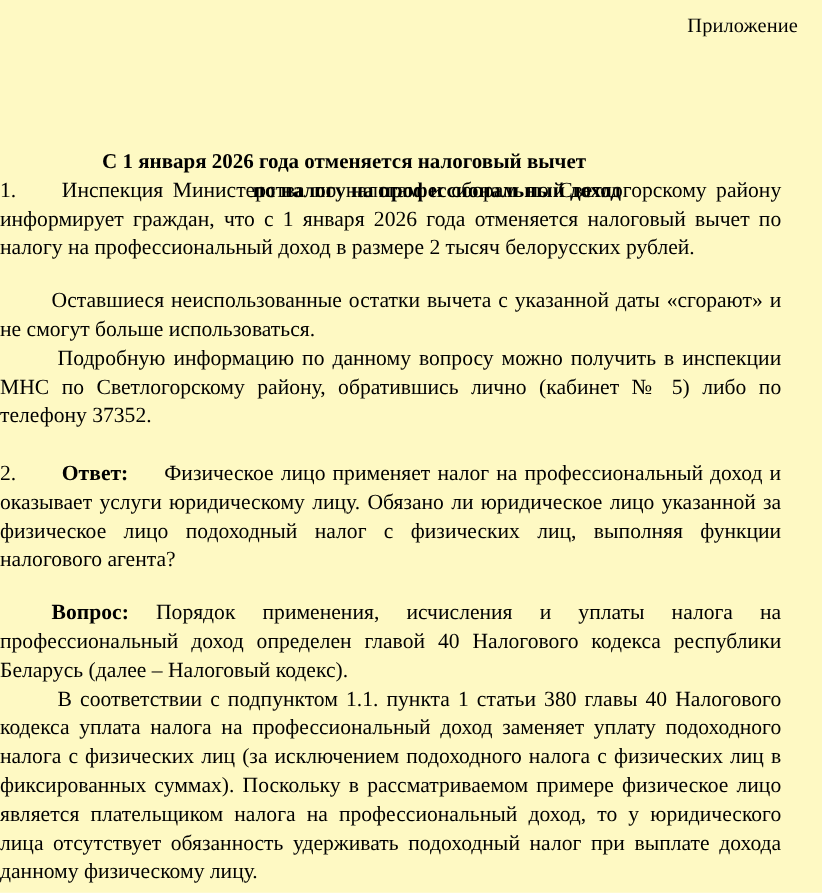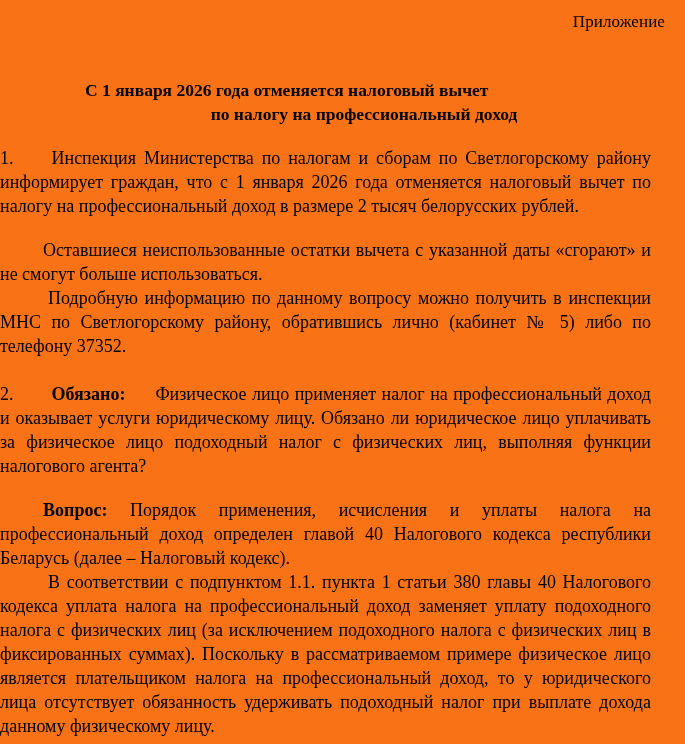--- a/index.html
+++ b/index.html
@@ -16,21 +16,21 @@
     color: #000000;
     -webkit-font-smoothing: antialiased;
   }
 
   .page {
     position: relative;
     width: 685px;
     height: 744px;
     box-sizing: border-box;
     padding: 0;
-    background: #f97316;
+    background: #fef9c3;
   }
 
   
   .doc-header {
     position: absolute;
     top: 10px;
     left: 14px;
     width: 651px;
     text-align: right;
     font-size: 17px;
@@ -45,20 +45,21 @@
     left: 14px;
     width: 651px;
     font-size: 17.5px;
     font-weight: bold;
     line-height: 24px;
     text-align: left;
   }
   .doc-title .t-line-1 {
     display: block;
     padding-left: 71px;
+    margin-top: 44px;
   }
   .doc-title .t-line-2 {
     display: block;
     padding-left: 49px;
     text-align: center;
   }
 
   
   .doc-body {
     position: absolute;
@@ -115,21 +116,21 @@
       <span class="num-label">1.</span><span class="tab-gap"></span><span>Инспекция Министерства по налогам и сборам по Светлогорскому району информирует граждан, что с 1 января 2026 года отменяется налоговый вычет по налогу на профессиональный доход в размере 2 тысяч белорусских рублей.</span>
     </p>
 
     <p class="para indent-md"><span>Оставшиеся неиспользованные остатки вычета с указанной даты «сгорают» и не смогут больше использоваться.</span></p>
 
     <p class="para indent-lg"><span>Подробную информацию по данному вопросу можно получить в инспекции МНС по Светлогорскому району, обратившись лично (кабинет № 5) либо по телефону 37352.</span></p>
 
     <div class="spacer-line"></div>
 
     <p class="para">
-      <span class="num-label">2.</span><span class="tab-gap"></span><b>Обязано:</b><span class="tab-gap-sm"></span><span>Физическое лицо применяет налог на профессиональный доход и оказывает услуги юридическому лицу. Обязано ли юридическое лицо уплачивать за физическое лицо подоходный налог с физических лиц, выполняя функции налогового агента?</span>
+      <span class="num-label">2.</span><span class="tab-gap"></span><b>Ответ:</b><span class="tab-gap-sm"></span><span>Физическое лицо применяет налог на профессиональный доход и оказывает услуги юридическому лицу. Обязано ли юридическое лицо указанной за физическое лицо подоходный налог с физических лиц, выполняя функции налогового агента?</span>
     </p>
 
     <p class="para indent-md"><b>Вопрос:</b> <span>Порядок применения, исчисления и уплаты налога на профессиональный доход определен главой 40 Налогового кодекса республики Беларусь (далее – Налоговый кодекс).</span></p>
 
     <p class="para indent-lg"><span>В соответствии с подпунктом 1.1. пункта 1 статьи 380 главы 40 Налогового кодекса уплата налога на профессиональный доход заменяет уплату подоходного налога с физических лиц (за исключением подоходного налога с физических лиц в фиксированных суммах). Поскольку в рассматриваемом примере физическое лицо является плательщиком налога на профессиональный доход, то у юридического лица отсутствует обязанность удерживать подоходный налог при выплате дохода данному физическому лицу.</span></p>
 
   </div>
 </div>
 
 </body></html>

